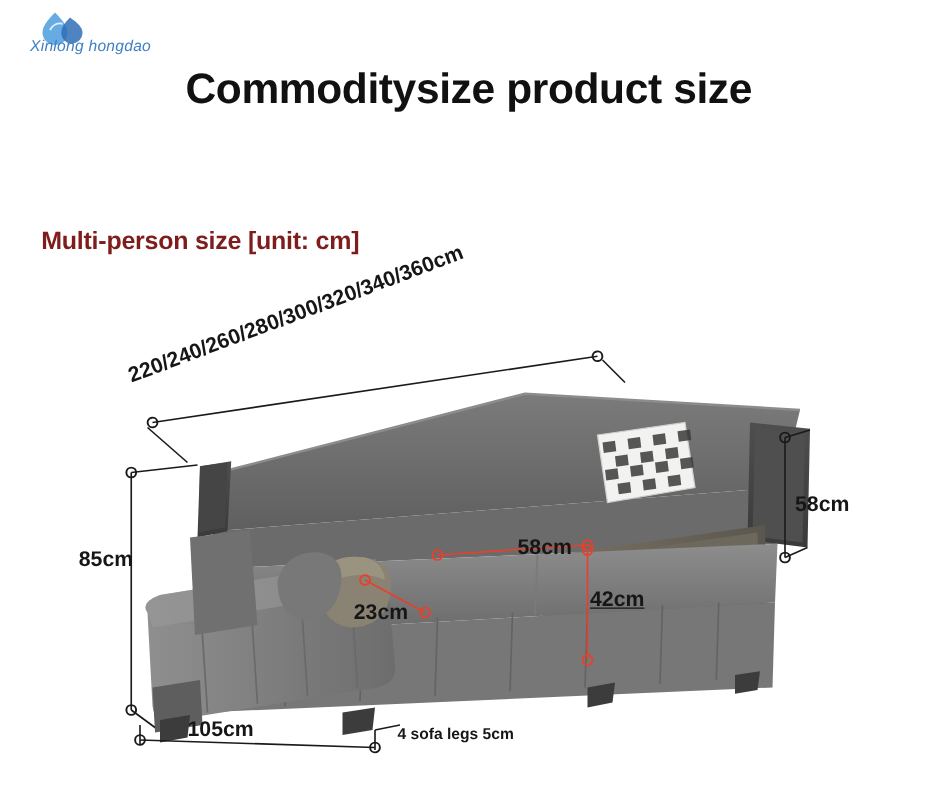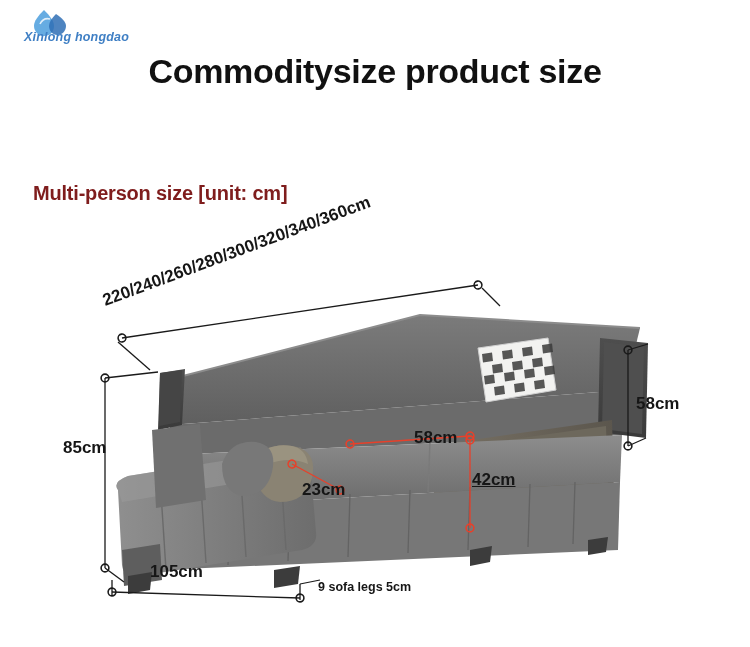--- a/index.html
+++ b/index.html
@@ -34,21 +34,21 @@
     left: 14px;
     top: 2px;
     width: 26px;
     height: 26px;
   }
   .logo-text {
     position: absolute;
     left: 6px;
     top: 24px;
     font-size: 12.5px;
-    font-weight: 700;
+    font-weight: 400;
     font-style: italic;
     color: #3f7fc4;
     letter-spacing: 0.2px;
     white-space: nowrap;
   }
 
   
   .main-title {
     position: absolute;
     left: 0;
@@ -98,37 +98,37 @@
     top: 292px;
     transform: rotate(-20.5deg);
     transform-origin: left top;
   }
   #label-85 {
     left: 63px;
     top: 438px;
   }
   #label-105 {
     left: 150px;
-    top: 562px;
+    top: 574px;
   }
   #label-58-right {
     left: 636px;
     top: 394px;
   }
   #label-58-mid {
     left: 414px;
     top: 428px;
   }
   #label-42 {
     left: 472px;
     top: 470px;
     text-decoration: underline;
   }
   #label-23 {
-    left: 302px;
+    left: 283px;
     top: 480px;
   }
   #label-legs {
     left: 318px;
     top: 580px;
   }
 </style>
 </head>
 <body>
 
@@ -299,15 +299,15 @@
 
   </div>
 
   <div class="dimlabel" id="label-length">220/240/260/280/300/320/340/360cm</div>
   <div class="dimlabel" id="label-85">85cm</div>
   <div class="dimlabel" id="label-105">105cm</div>
   <div class="dimlabel" id="label-58-right">58cm</div>
   <div class="dimlabel" id="label-58-mid">58cm</div>
   <div class="dimlabel" id="label-42">42cm</div>
   <div class="dimlabel" id="label-23">23cm</div>
-  <div class="dimlabel small" id="label-legs">9 sofa legs 5cm</div>
+  <div class="dimlabel small" id="label-legs">4 sofa legs 5cm</div>
 
 </div>
 
 </body></html>

